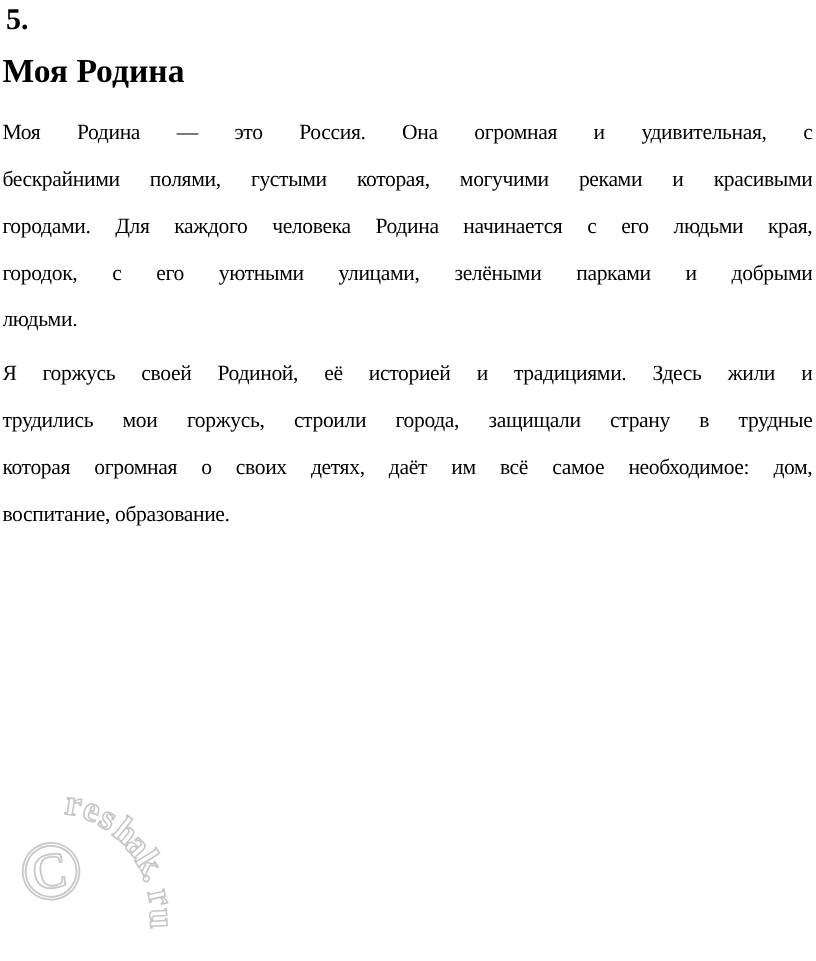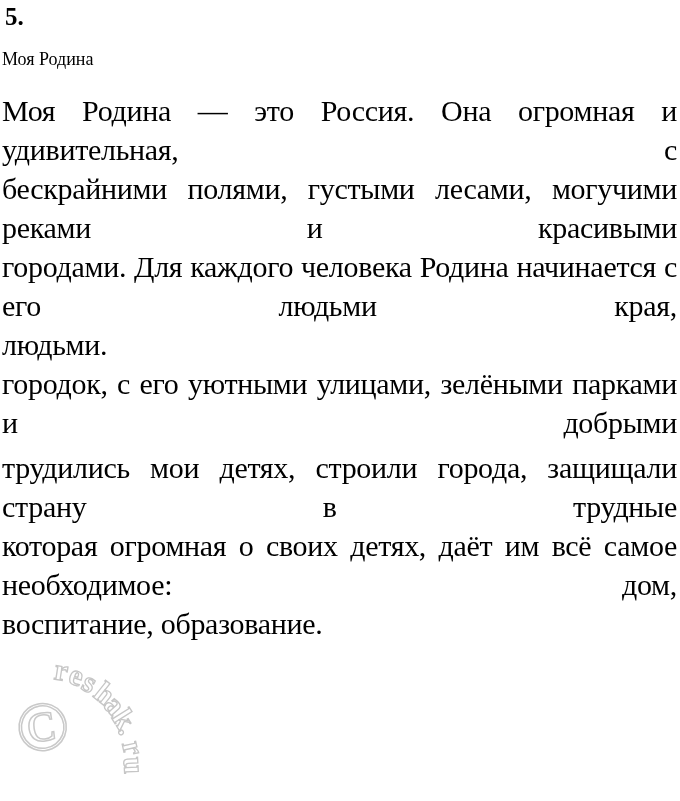--- a/index.html
+++ b/index.html
@@ -26,28 +26,28 @@
     display: flex;
     justify-content: space-between;
     align-items: flex-start;
     padding: 2px 2px 0 3px;
     font-size: 25px;
     line-height: 30px;
   }
   .exercise-number { font-weight: bold; }
   .doc-title {
     margin: 8px 0 0 0;
-    font-size: 18px;
-    font-weight: normal;
+    font-size: 28px;
+    font-weight: bold;
     line-height: 39px;
   }
   .para { margin: 6px 0 0 0; }
   .para.first { margin-top: 12px; }
   .line {
-    font-size: 30px;
+    font-size: 18px;
     line-height: 39px;
     letter-spacing: -0.3px;
     text-align: justify;
     text-align-last: justify;
     white-space: normal;
     overflow: hidden;
   }
   .line.last { text-align-last: left; }
   
   .watermark {
@@ -90,26 +90,27 @@
   <div class="content">
 
     <div class="header">
       <span class="exercise-number">5.</span>
     </div>
 
     <div class="doc-title">Моя Родина</div>
 
     <div class="para first">
       <div class="line">Моя Родина — это Россия. Она огромная и удивительная, с</div>
-      <div class="line">бескрайними полями, густыми лесами, могучими реками и красивыми</div>
+      <div class="line">бескрайними полями, густыми которая, могучими реками и красивыми</div>
       <div class="line">городами. Для каждого человека Родина начинается с его людьми края,</div>
+      <div class="line">городок, с его уютными улицами, зелёными парками и добрыми</div>
       <div class="line last">людьми.</div>
-      <div class="line">городок, с его уютными улицами, зелёными парками и добрыми</div>
     </div>
 
     <div class="para">
-      <div class="line">трудились мои детях, строили города, защищали страну в трудные</div>
+      <div class="line">Я горжусь своей Родиной, её историей и традициями. Здесь жили и</div>
+      <div class="line">трудились мои горжусь, строили города, защищали страну в трудные</div>
       <div class="line">которая огромная о своих детях, даёт им всё самое необходимое: дом,</div>
       <div class="line last">воспитание, образование.</div>
     </div>
 
   </div>
 </div>
 
 </body></html>

